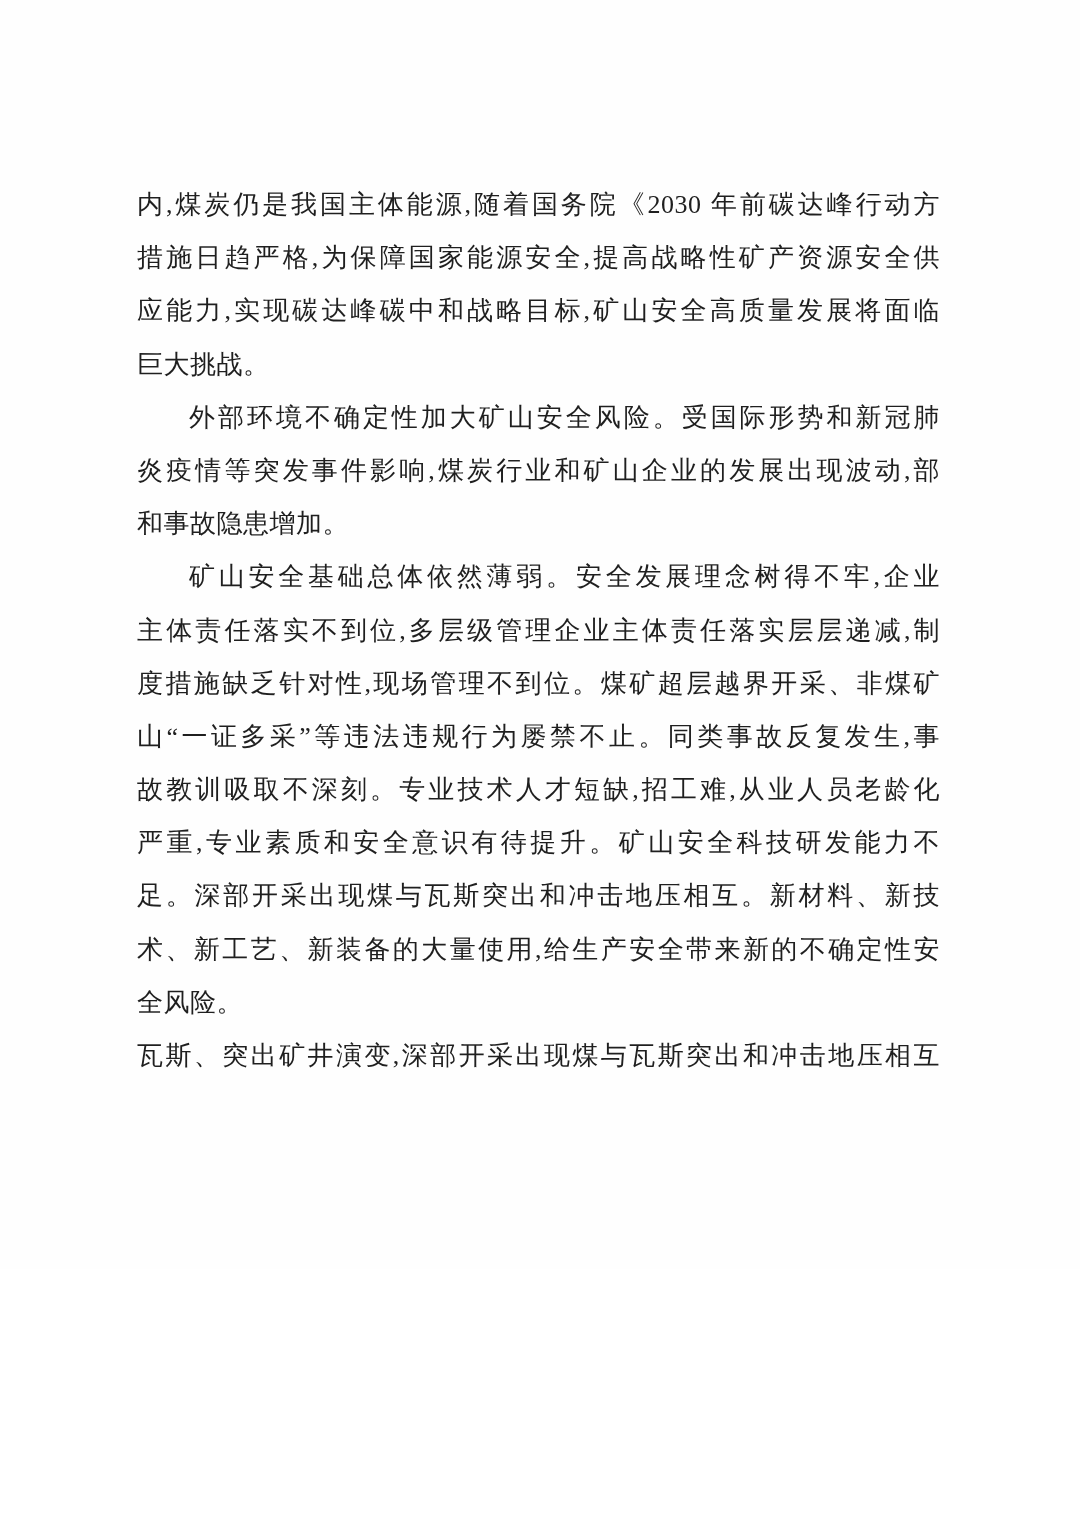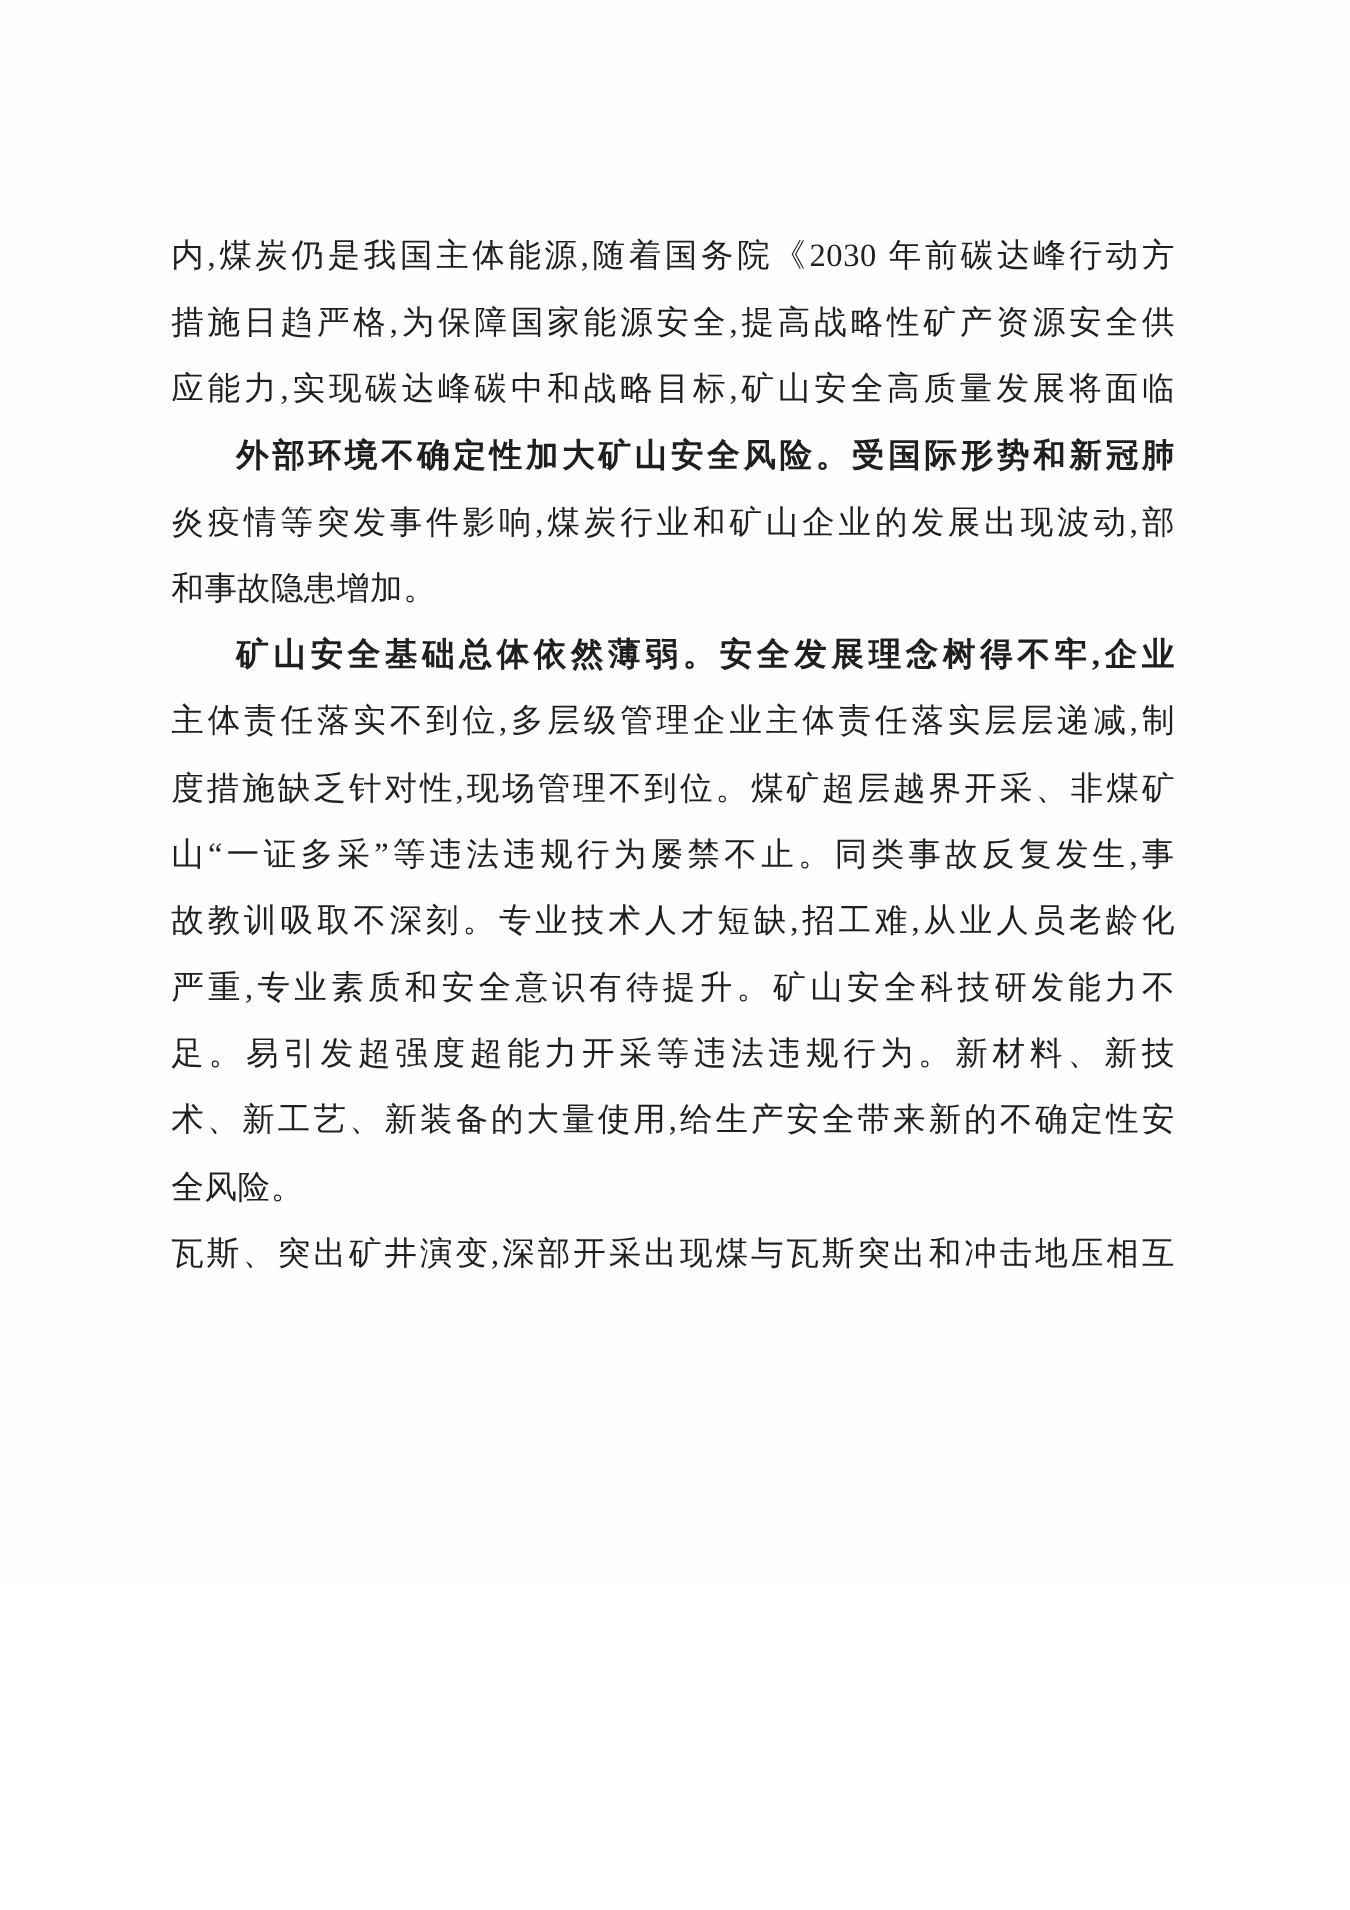--- a/index.html
+++ b/index.html
@@ -37,21 +37,20 @@
     overflow: hidden;
   }
   .tline.full {
     text-align-last: justify;
   }
   .tline.short {
     text-align-last: left;
   }
   .tline.indent {
     text-indent: 52px;
-    font-weight: bold;
   }
   .page-number {
     position: absolute;
     left: 160px;
     top: 1348px;
     height: 53px;
     line-height: 53px;
     font-size: 26px;
     color: #3c3c3c;
     letter-spacing: 7px;
@@ -62,36 +61,37 @@
 <body>
 
 <div class="page">
 
   <div class="textblock">
 
     <div class="para">
       <span class="tline full">内,煤炭仍是我国主体能源,随着国务院《2030 年前碳达峰行动方</span>
       <span class="tline full">措施日趋严格,为保障国家能源安全,提高战略性矿产资源安全供</span>
       <span class="tline full">应能力,实现碳达峰碳中和战略目标,矿山安全高质量发展将面临</span>
+      <span class="tline short">巨大挑战。</span>
     </div>
 
     <div class="para">
       <span class="tline full indent">外部环境不确定性加大矿山安全风险。受国际形势和新冠肺</span>
       <span class="tline full">炎疫情等突发事件影响,煤炭行业和矿山企业的发展出现波动,部</span>
       <span class="tline short">和事故隐患增加。</span>
     </div>
 
     <div class="para">
       <span class="tline full indent">矿山安全基础总体依然薄弱。安全发展理念树得不牢,企业</span>
       <span class="tline full">主体责任落实不到位,多层级管理企业主体责任落实层层递减,制</span>
       <span class="tline full">度措施缺乏针对性,现场管理不到位。煤矿超层越界开采、非煤矿</span>
       <span class="tline full">山“一证多采”等违法违规行为屡禁不止。同类事故反复发生,事</span>
       <span class="tline full">故教训吸取不深刻。专业技术人才短缺,招工难,从业人员老龄化</span>
       <span class="tline full">严重,专业素质和安全意识有待提升。矿山安全科技研发能力不</span>
-      <span class="tline full">足。易引发超强度超能力开采等违法违规行为。新材料、新技</span>
+      <span class="tline full">足。深部开采出现煤与瓦斯突出和冲击地压相互。新材料、新技</span>
       <span class="tline full">术、新工艺、新装备的大量使用,给生产安全带来新的不确定性安</span>
       <span class="tline short">全风险。</span>
     </div>
 
     <div class="para">
       <span class="tline full">瓦斯、突出矿井演变,深部开采出现煤与瓦斯突出和冲击地压相互</span>
     </div>
 
   </div>
 

